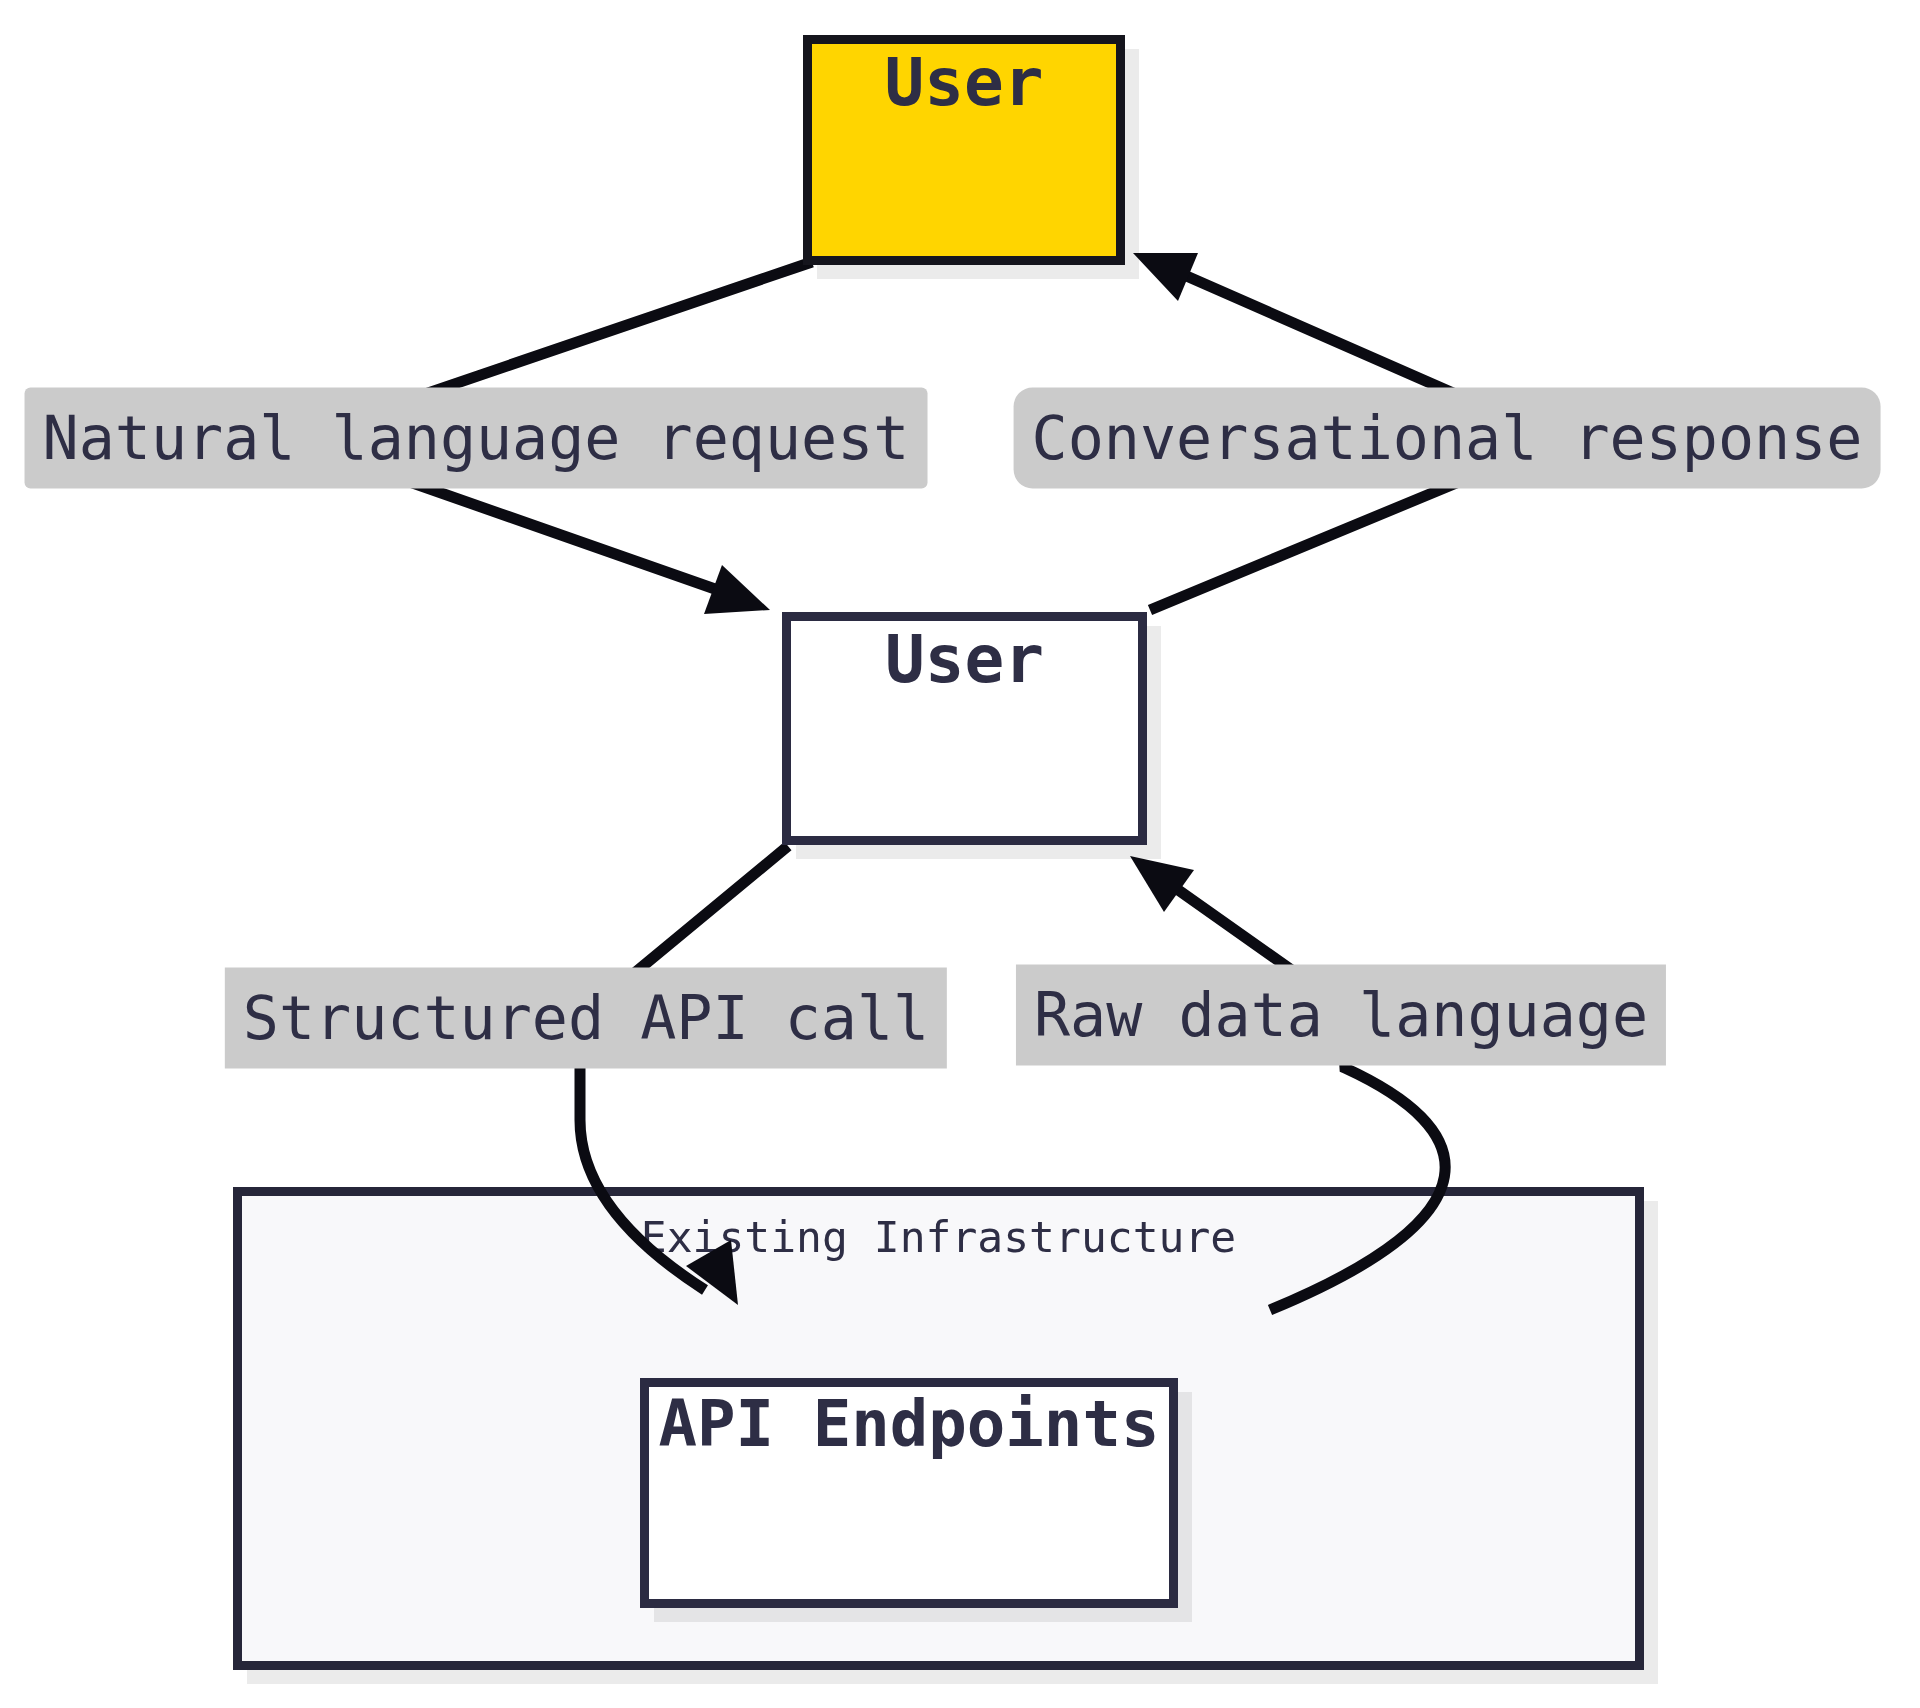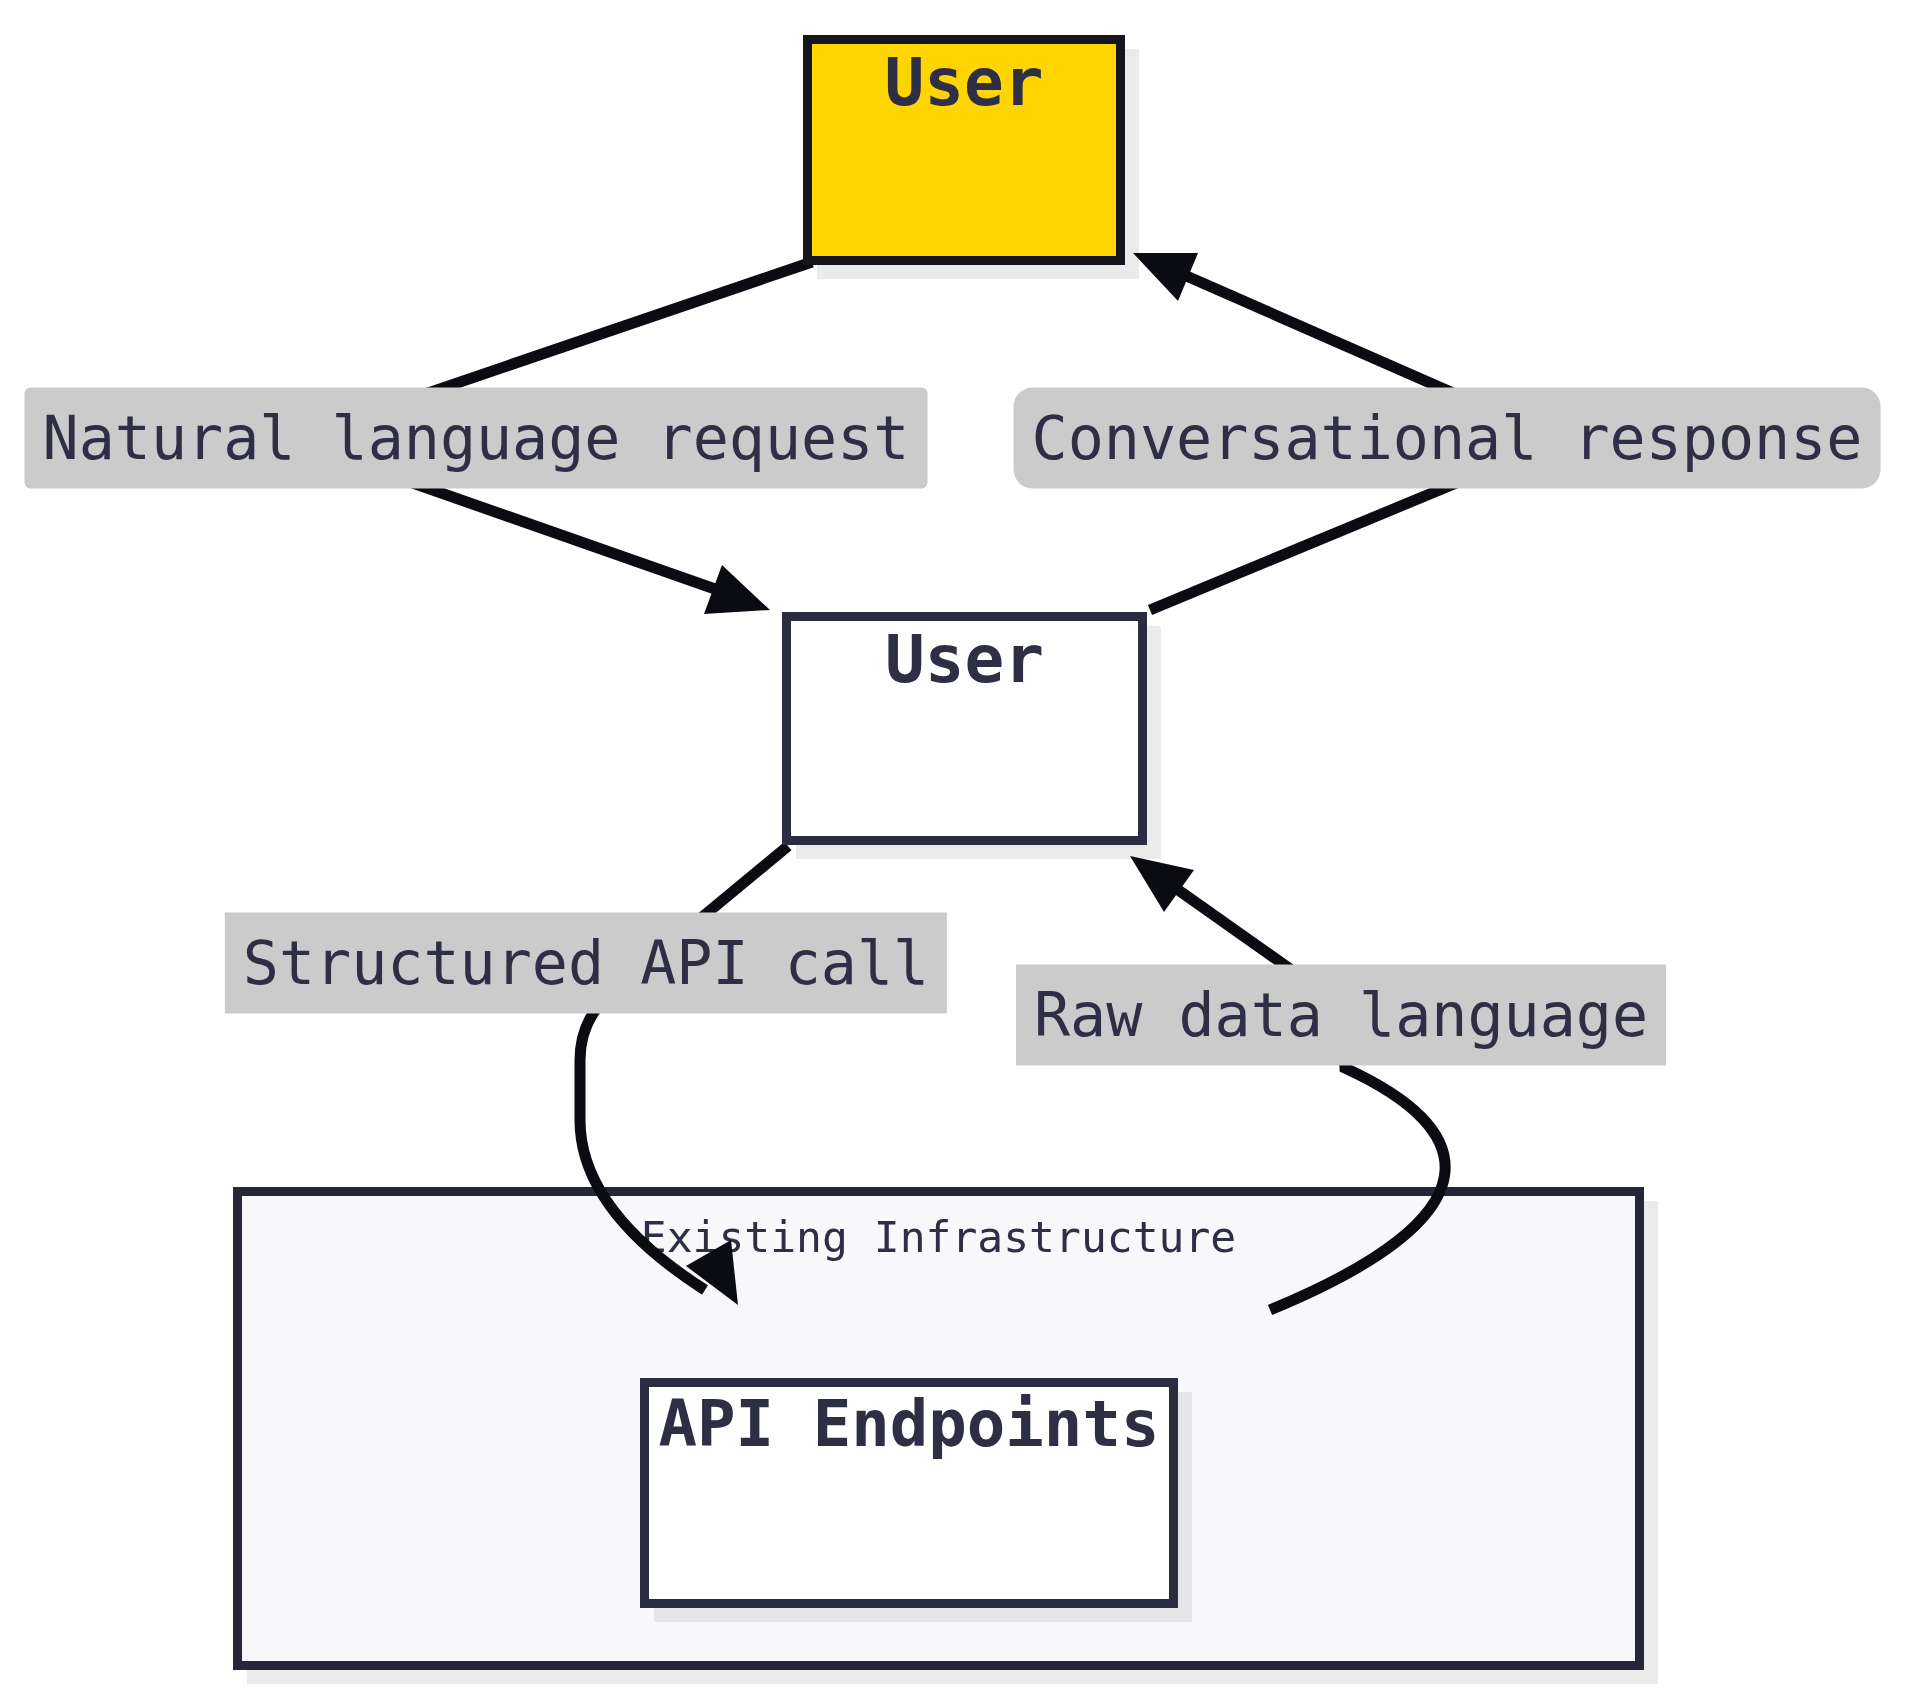--- a/index.html
+++ b/index.html
@@ -61,21 +61,21 @@
     position:absolute;
     transform:translate(-50%,-50%);
     background:var(--label-bg);
     padding:16px 18px;
     font-size:60px;
     white-space:nowrap;
     line-height:1.15;
   }
   .el-1{left:476px;top:438px;border-radius:6px;}
   .el-2{left:1447px;top:438px;border-radius:19px;}
-  .el-3{left:586px;top:963px;}
+  .el-3{left:586px;top:1018px;}
   .el-4{left:1341px;top:1015px;}
 </style>
 </head>
 <body>
 
 <div class="canvas">
 
   <div class="container">
     <div class="container-title">Existing Infrastructure</div>
   </div>

